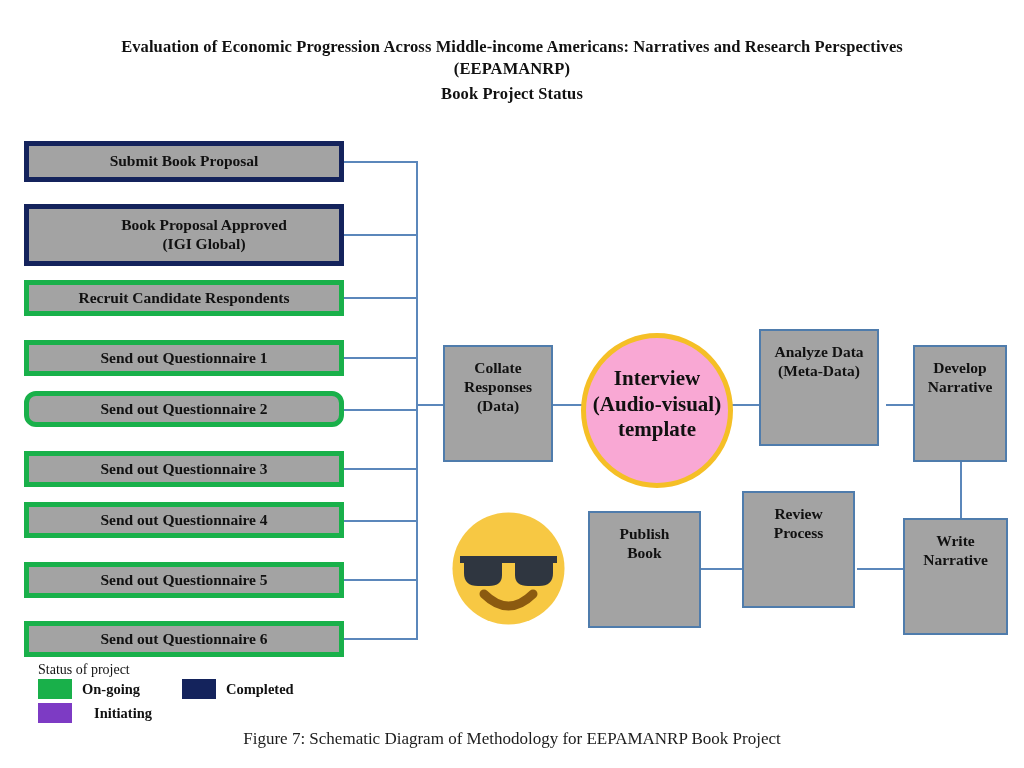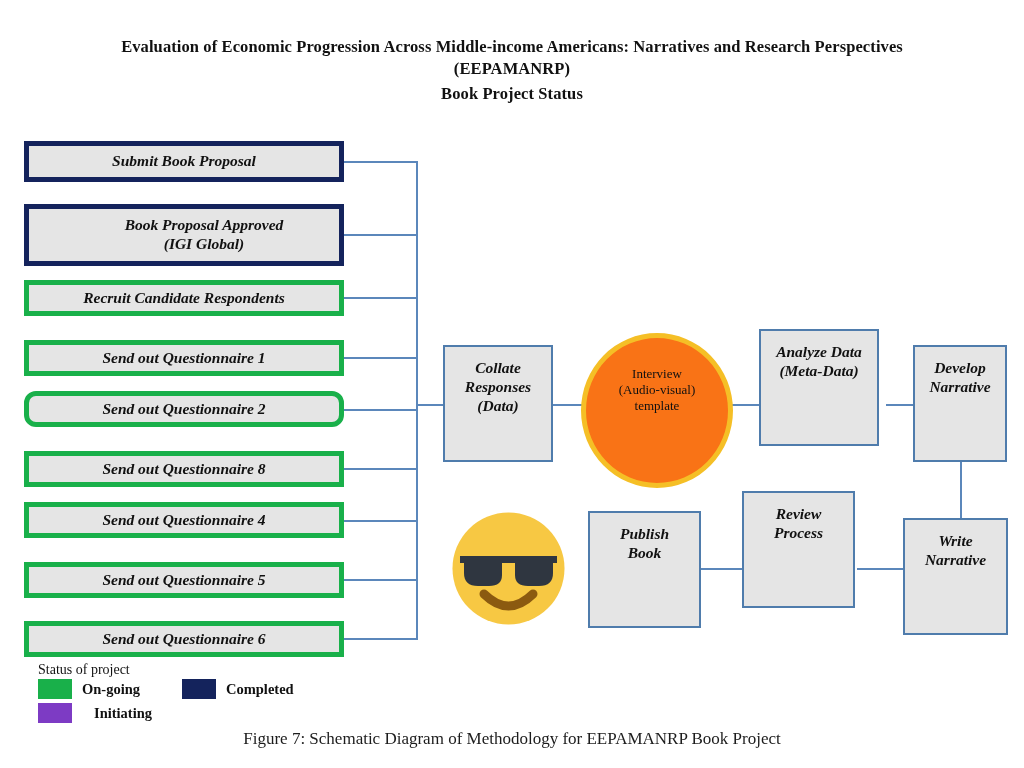--- a/index.html
+++ b/index.html
@@ -33,28 +33,27 @@
     letter-spacing: 0.1px;
   }
   #title-line1 { display: block; padding: 0 14px; }
   #title-line2 { display: block; }
   #subtitle    { display: block; margin-top: 2px; }
 
   
   .node {
     position: absolute;
     box-sizing: border-box;
-    background: #e5e5e5;
+    background: #a3a3a3;
     display: flex;
     align-items: center;
     justify-content: center;
     text-align: center;
     font-weight: bold;
     line-height: 1.22;
-    font-style: italic;
   }
   .node .label { display: block; width: 100%; padding: 0 6px; }
 
   
   .node.completed {
     border: 5px solid #14235c;
     font-size: 15.5px;
   }
   .node.ongoing {
     border: 5px solid #19b04a;
@@ -69,28 +68,28 @@
     font-size: 15.5px;
     align-items: flex-start;
     padding-top: 12px;
   }
 
   
   #interview-node {
     position: absolute;
     box-sizing: border-box;
     border: 5px solid #f5bf26;
-    background: #f97316;
+    background: #f9a8d4;
     border-radius: 50%;
     display: flex;
     align-items: flex-start;
     justify-content: center;
     text-align: center;
-    font-weight: normal;
-    font-size: 13px;
+    font-weight: bold;
+    font-size: 21px;
     line-height: 1.22;
     padding-top: 28px;
   }
 
   
   .conn {
     position: absolute;
     background: #5b87bb;
   }
   .conn.h { height: 2px; }
@@ -195,21 +194,21 @@
 
   <div class="node ongoing leftcol" style="left:24px; top:340px; width:320px; height:36px;">
     <span class="label">Send out Questionnaire 1</span>
   </div>
 
   <div class="node ongoing leftcol" style="left:24px; top:391px; width:320px; height:36px;border-radius:12px;">
     <span class="label">Send out Questionnaire 2</span>
   </div>
 
   <div class="node ongoing leftcol" style="left:24px; top:451px; width:320px; height:36px;">
-    <span class="label">Send out Questionnaire 8</span>
+    <span class="label">Send out Questionnaire 3</span>
   </div>
 
   <div class="node ongoing leftcol" style="left:24px; top:502px; width:320px; height:36px;">
     <span class="label">Send out Questionnaire 4</span>
   </div>
 
   <div class="node ongoing leftcol" style="left:24px; top:562px; width:320px; height:36px;">
     <span class="label">Send out Questionnaire 5</span>
   </div>
 

